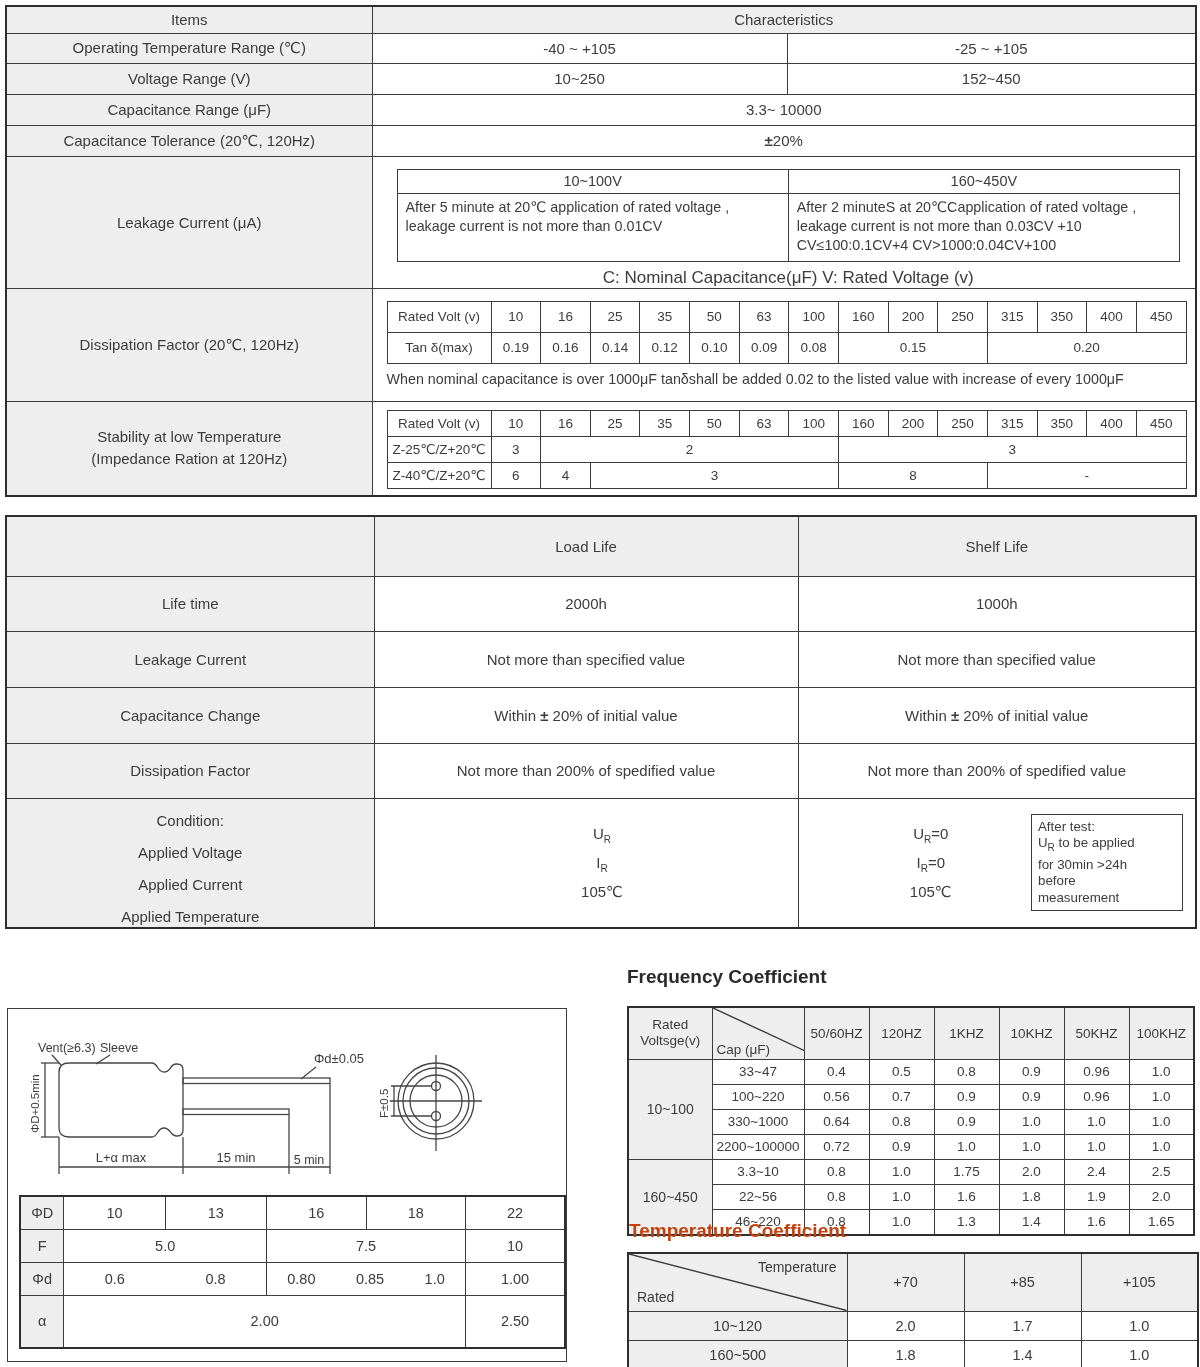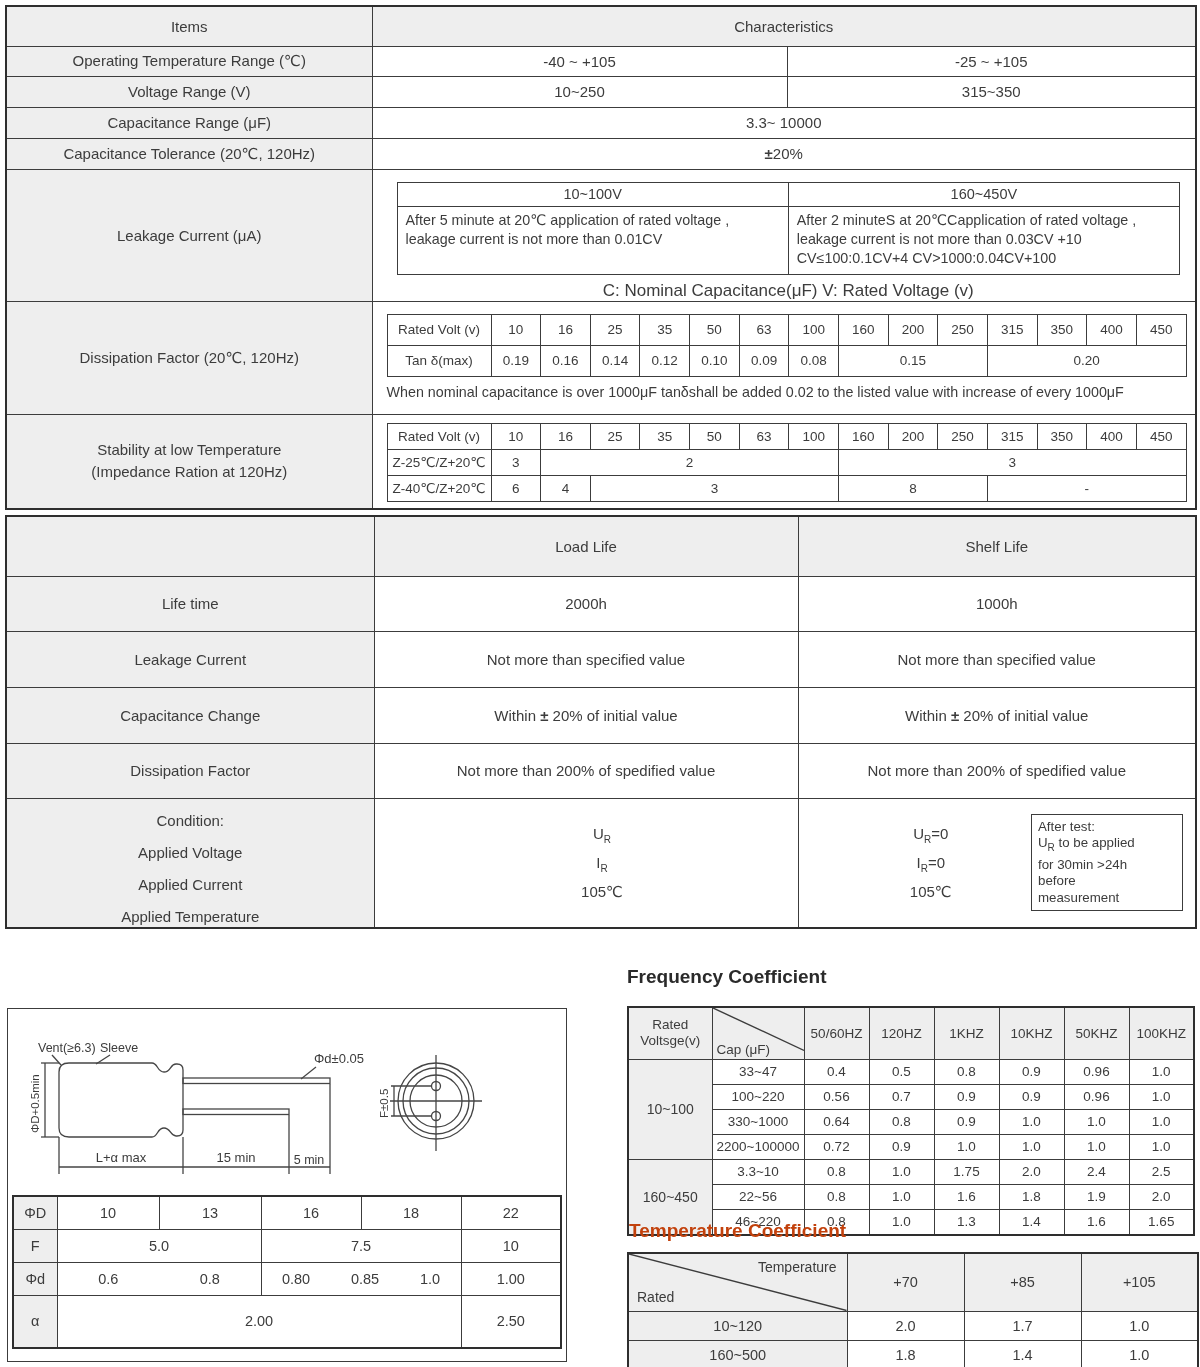--- a/index.html
+++ b/index.html
@@ -46,21 +46,21 @@
               padding:4px 6px; font-size:13.3px; line-height:16.5px; text-align:left; }
 
   
   #dims-title { position:absolute; left:2px; top:963px; width:566px;
                 display:flex; justify-content:space-between; align-items:baseline; }
   #dims-title .big { font-size:21px; font-weight:bold; color:#2a2a2a; }
   #dims-title .unit { font-size:20px; color:#2a2a2a; }
   #dims-box { position:absolute; left:7px; top:1008px; width:558px; height:352px;
               border:1.6px solid #3c3c3c; }
   #dims-svg { position:absolute; left:0; top:2px; }
-  #dims-table { position:absolute; left:4px; top:186px; }
+  #dims-table { position:absolute; left:11px; top:186px; }
   #dims-table td { font-size:14.5px; height:32px; }
   .split { display:flex; justify-content:space-around; align-items:center; }
 
   
   #freq-title { position:absolute; left:627px; top:966px; font-size:19px; font-weight:bold; color:#2a2a2a; }
   #freq-wrap  { position:absolute; left:627px; top:1006px; }
   #freq-wrap td { font-size:13.5px; height:24px; }
   #freq-wrap td.grouplab { font-size:14px; }
   #temp-title { position:absolute; left:629px; top:1220px; font-size:19px; font-weight:bold; color:#c2410c; }
   #temp-wrap  { position:absolute; left:627px; top:1252px; }
@@ -80,33 +80,33 @@
 <div class="page">
 
   <div id="t1wrap">
     <table class="t">
       <colgroup>
           <col style="width:366px">
           <col style="width:415px">
           <col style="width:409px">
         </colgroup>
       <tbody>
-          <tr style="height:40px">
+          <tr style="height:27px">
         <td class="gray">Items</td>
         <td class="gray" colspan="2">Characteristics</td>
       </tr>
       <tr style="height:30px">
         <td class="gray">Operating Temperature Range (℃)</td>
         <td>-40 ~ +105</td>
         <td>-25 ~ +105</td>
       </tr>
       <tr style="height:31px">
         <td class="gray">Voltage Range (V)</td>
         <td>10~250</td>
-        <td>315~350</td>
+        <td>152~450</td>
       </tr>
       <tr style="height:31px">
         <td class="gray">Capacitance Range (μF)</td>
         <td colspan="2">3.3~ 10000</td>
       </tr>
       <tr style="height:31px">
         <td class="gray">Capacitance Tolerance (20℃, 120Hz)</td>
         <td colspan="2"><span class="pm">±</span><span>20%</span></td>
       </tr>
       <tr style="height:126px">

